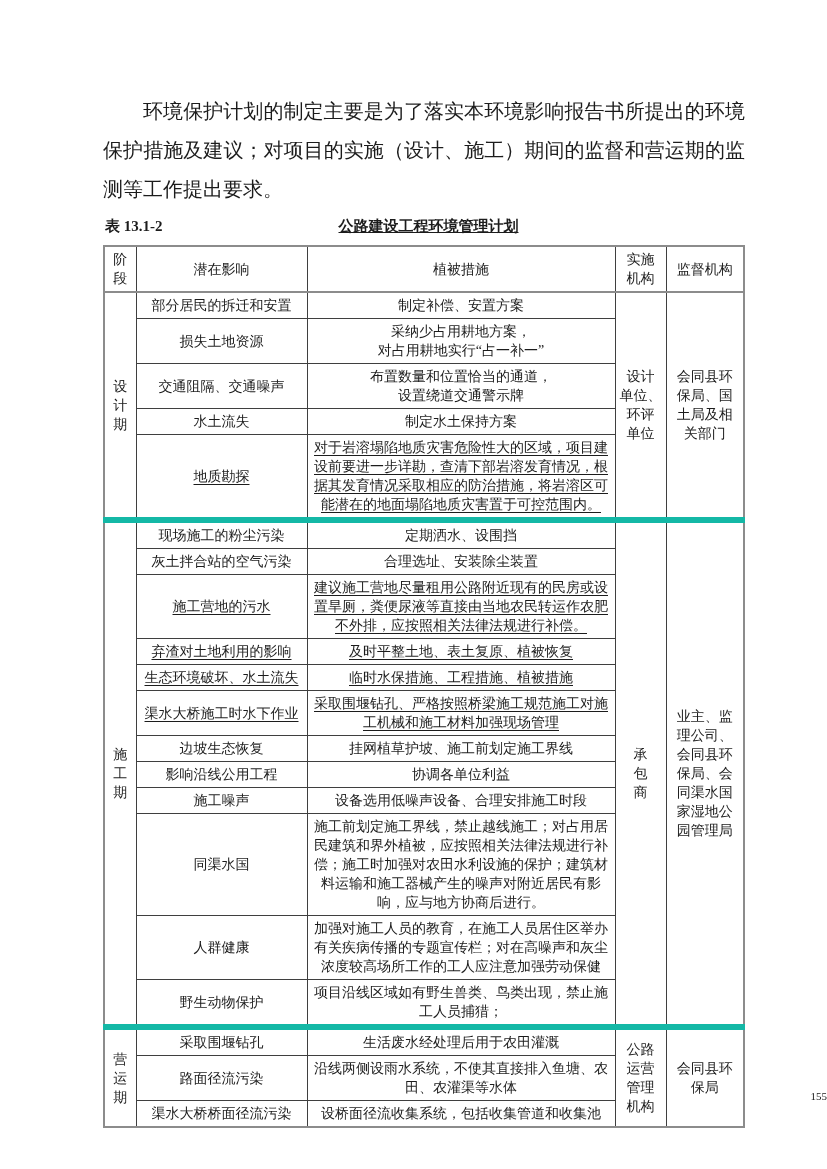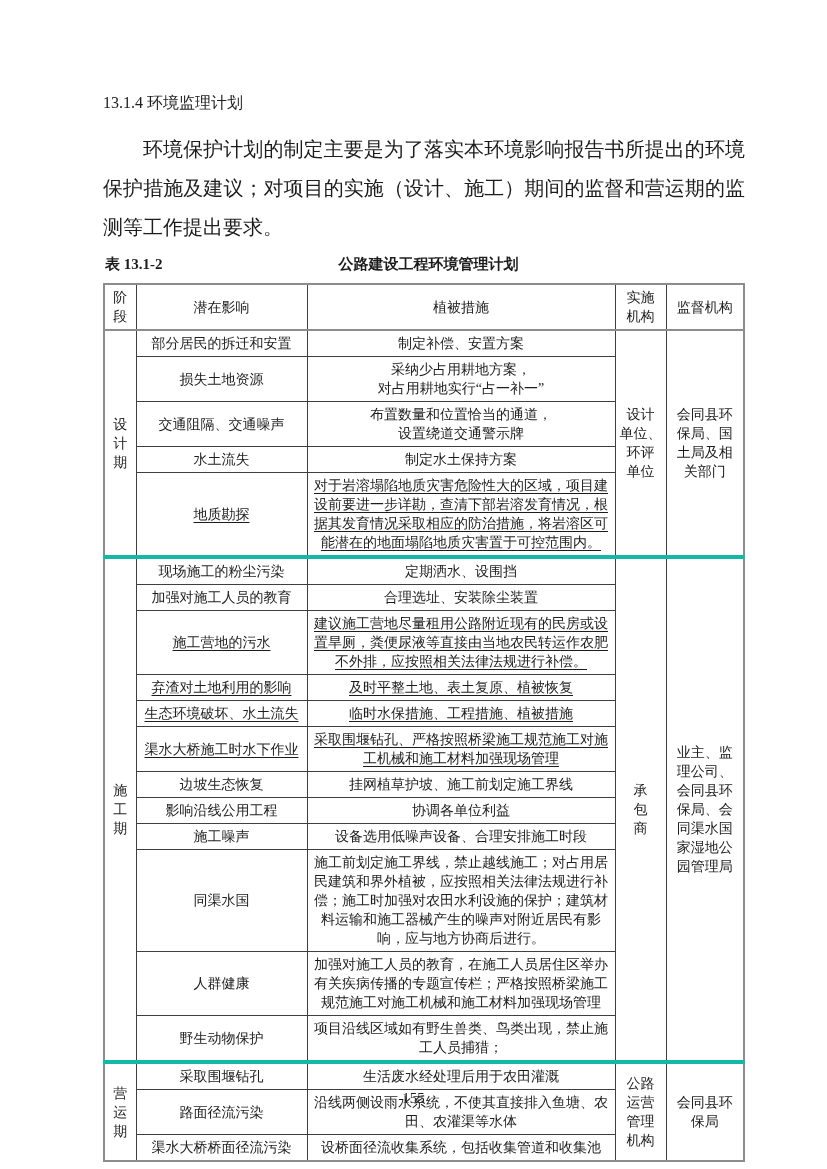--- a/index.html
+++ b/index.html
@@ -31,55 +31,54 @@
     text-align: justify;
   }
   .caption-row {
     position: relative;
     margin: 8px 0 4px 0;
     height: 24px;
     font-size: 15px;
     font-weight: bold;
   }
   .caption-label { position: absolute; left: 2px; top: 0; text-align: right; }
-  .caption-title { position: absolute; left: 9px; right: 0; top: 0; text-align: center; }
+  .caption-title { position: absolute; left: 9px; right: 0; top: 0; text-align: center; text-decoration: underline; }
   table.mgmt {
     border-collapse: collapse;
     table-layout: fixed;
     width: 640px;
     border: 2px solid #8c8c8c;
   }
   table.mgmt th, table.mgmt td {
     border: 1px solid #3f3f3f;
     padding: 3px 4px;
     font-size: 14px;
     line-height: 19px;
     text-align: center;
     vertical-align: middle;
     white-space: pre-line;
     font-weight: normal;
     overflow: hidden;
   }
   table.mgmt th { border-bottom: 2px solid #8c8c8c; }
-  tr.sec > td { border-top: 4px solid #14b8a6; }
+  tr.sec > td { border-top: 6px solid #14b8a6; }
   td.u { text-decoration: underline; text-underline-offset: 3px; margin-left: 20px; }
   .page-number {
     position: absolute;
     left: 0; right: 0;
     top: 1090px;
-    text-align: center;
-    font-size: 15px;
+    text-align: right;
+    font-size: 11px;
   }
 </style>
 </head>
 <body>
 
 <div class="content">
 
-  <h3 class="heading">13.1.4 环境监理计划</h3>
 
   <p class="para">环境保护计划的制定主要是为了落实本环境影响报告书所提出的环境保护措施及建议；对项目的实施（设计、施工）期间的监督和营运期的监测等工作提出要求。</p>
 
   <div class="caption-row">
     <span class="caption-label">表 13.1-2</span>
     <span class="caption-title">公路建设工程环境管理计划</span>
   </div>
 
   <table class="mgmt">
     <colgroup>
@@ -142,21 +141,21 @@
 商</td>
         <td rowspan="12">业主、监
 理公司、
 会同县环
 保局、会
 同渠水国
 家湿地公
 园管理局</td>
       </tr>
       <tr>
-        <td>加强对施工人员的教育</td>
+        <td>灰土拌合站的空气污染</td>
         <td>合理选址、安装除尘装置</td>
       </tr>
       <tr>
         <td class="u">施工营地的污水</td>
         <td class="u">建议施工营地尽量租用公路附近现有的民房或设置旱厕，粪便尿液等直接由当地农民转运作农肥不外排，应按照相关法律法规进行补偿。</td>
       </tr>
       <tr>
         <td class="u">弃渣对土地利用的影响</td>
         <td class="u">及时平整土地、表土复原、植被恢复</td>
       </tr>
@@ -179,21 +178,21 @@
       <tr>
         <td>施工噪声</td>
         <td>设备选用低噪声设备、合理安排施工时段</td>
       </tr>
       <tr>
         <td>同渠水国</td>
         <td>施工前划定施工界线，禁止越线施工；对占用居民建筑和界外植被，应按照相关法律法规进行补偿；施工时加强对农田水利设施的保护；建筑材料运输和施工器械产生的噪声对附近居民有影响，应与地方协商后进行。</td>
       </tr>
       <tr>
         <td>人群健康</td>
-        <td>加强对施工人员的教育，在施工人员居住区举办有关疾病传播的专题宣传栏；严格按照桥梁施工规范施工对施工机械和施工材料加强现场管理</td>
+        <td>加强对施工人员的教育，在施工人员居住区举办有关疾病传播的专题宣传栏；对在高噪声和灰尘浓度较高场所工作的工人应注意加强劳动保健</td>
       </tr>
       <tr>
         <td>野生动物保护</td>
         <td>项目沿线区域如有野生兽类、鸟类出现，禁止施工人员捕猎；</td>
       </tr>
 
       <tr class="sec">
         <td rowspan="3">营运期</td>
         <td>采取围堰钻孔</td>
         <td>生活废水经处理后用于农田灌溉</td>

